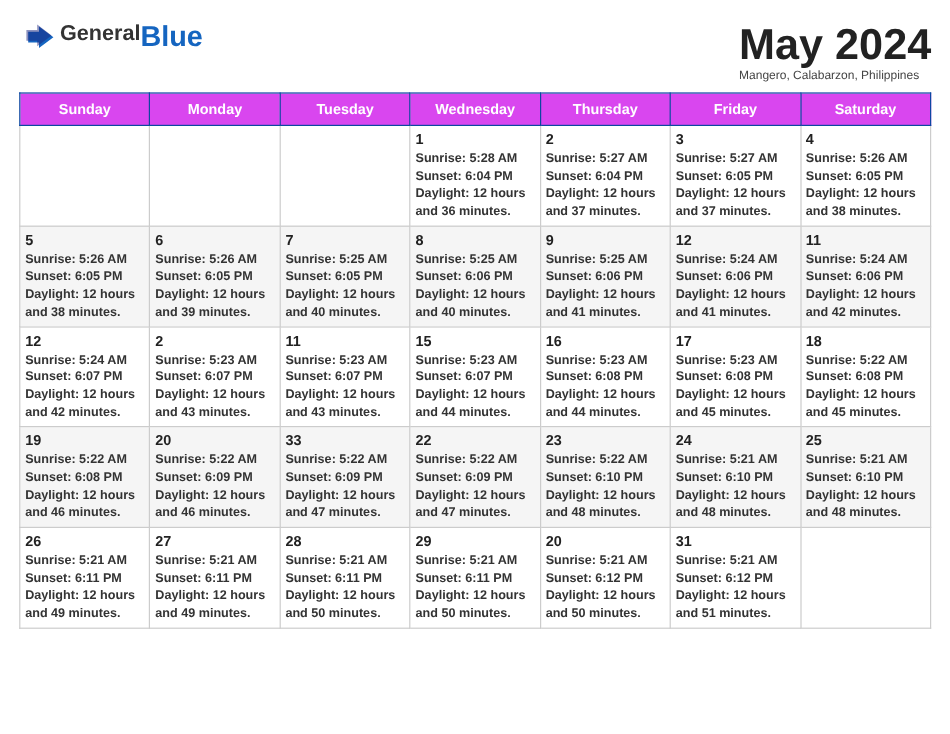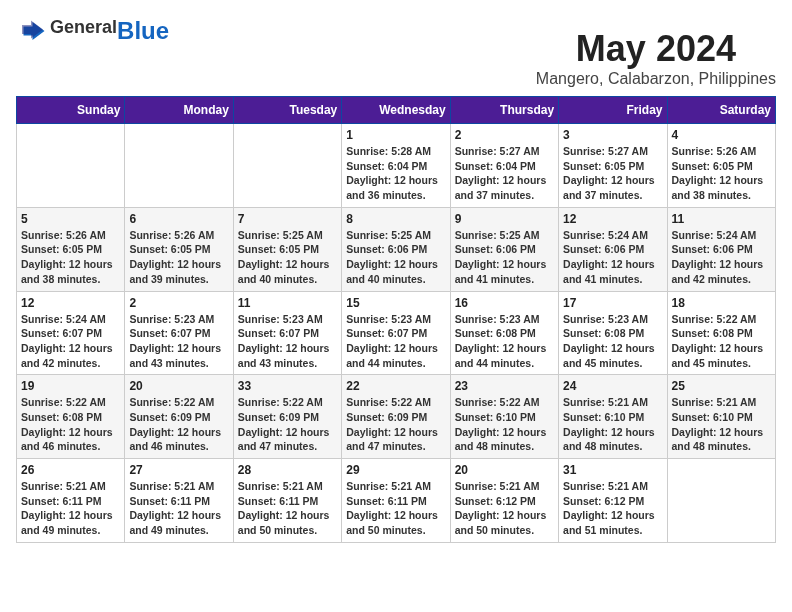--- a/index.html
+++ b/index.html
@@ -33,42 +33,41 @@
     .logo-text .blue {
       font-size: 24px;
       font-weight: bold;
       color: #1565c0;
     }
     .logo-icon {
       width: 30px;
       height: 30px;
     }
     .title-area {
-      text-align: center;
-      margin-top: 12px;
+      text-align: left;
     }
     .month-title {
       font-size: 36px;
       font-weight: bold;
       color: #222;
     }
     .location {
-      font-size: 16px;
+      font-size: 10px;
       color: #444;
     }
     table {
       width: 100%;
       border-collapse: collapse;
       font-size: 11px;
     }
     thead tr th {
-      background: #4c1d95;
+      background: #d946ef;
       color: #fff;
       padding: 6px 4px;
-      text-align: right;
+      text-align: center;
       font-size: 12px;
       border: 1px solid #0d47a1;
     }
     tbody tr td {
       border: 1px solid #ccc;
       vertical-align: top;
       padding: 4px 4px;
       width: 14.28%;
       min-height: 80px;
       background: #fff;

